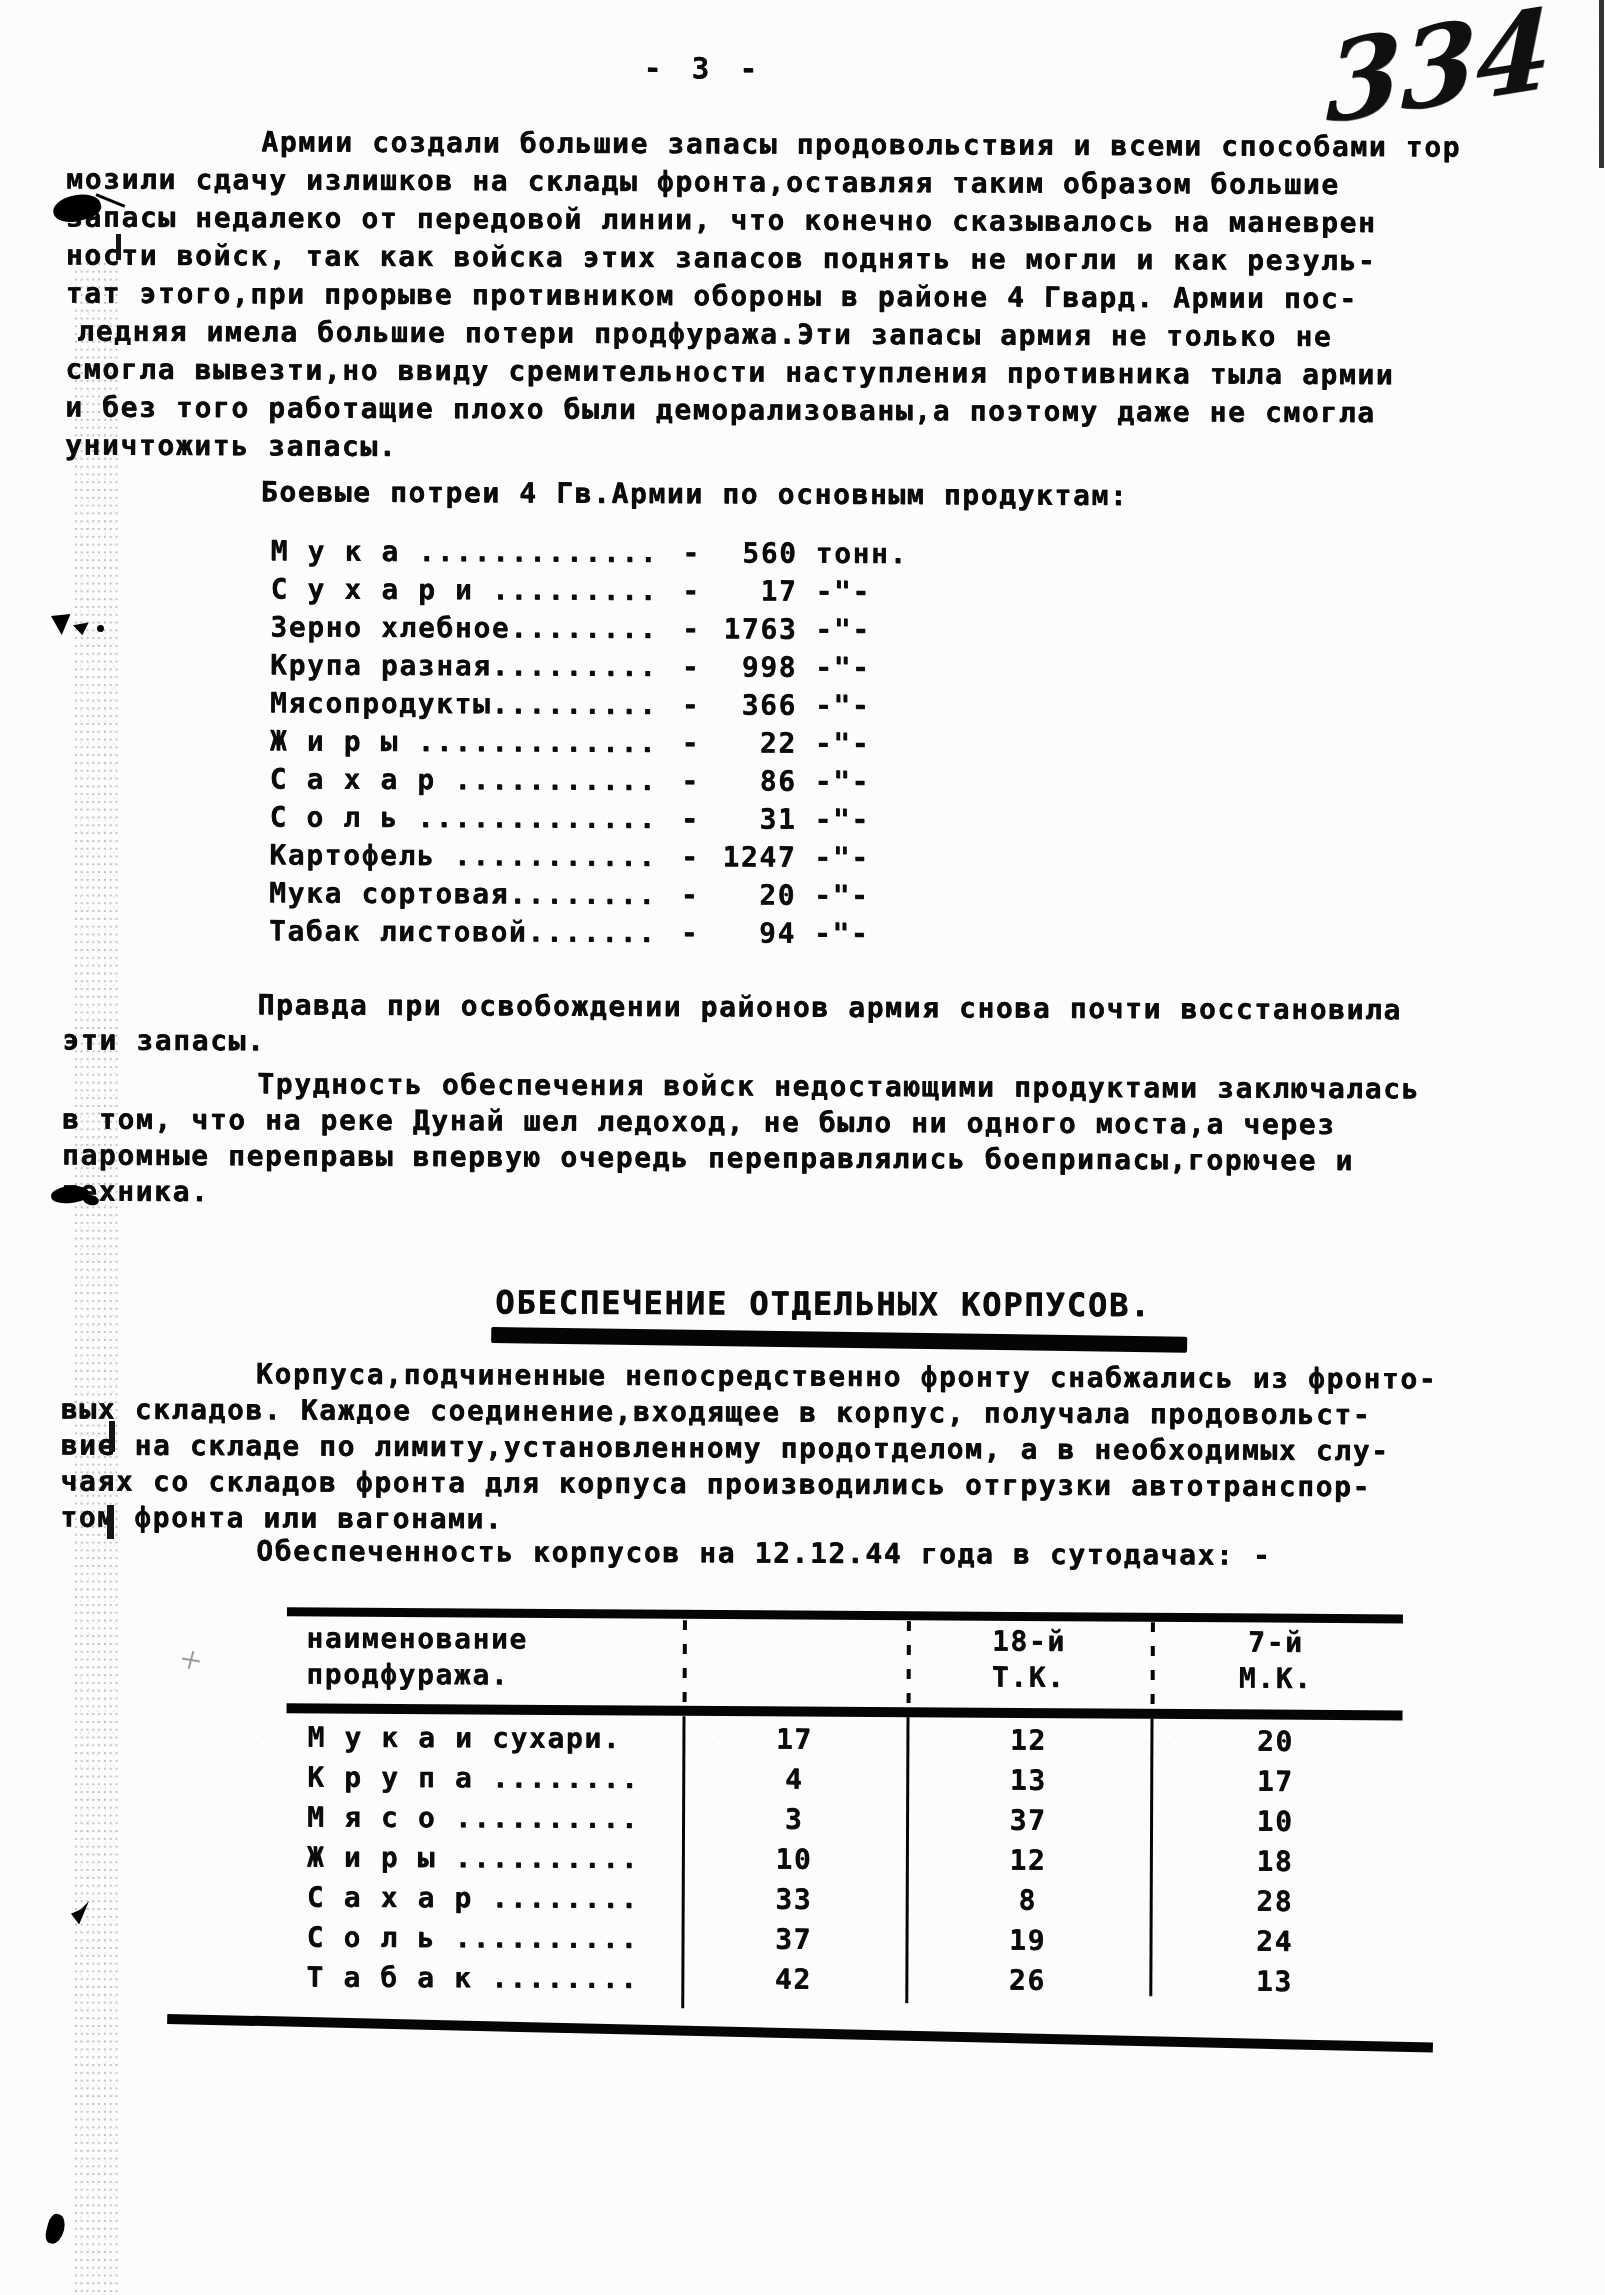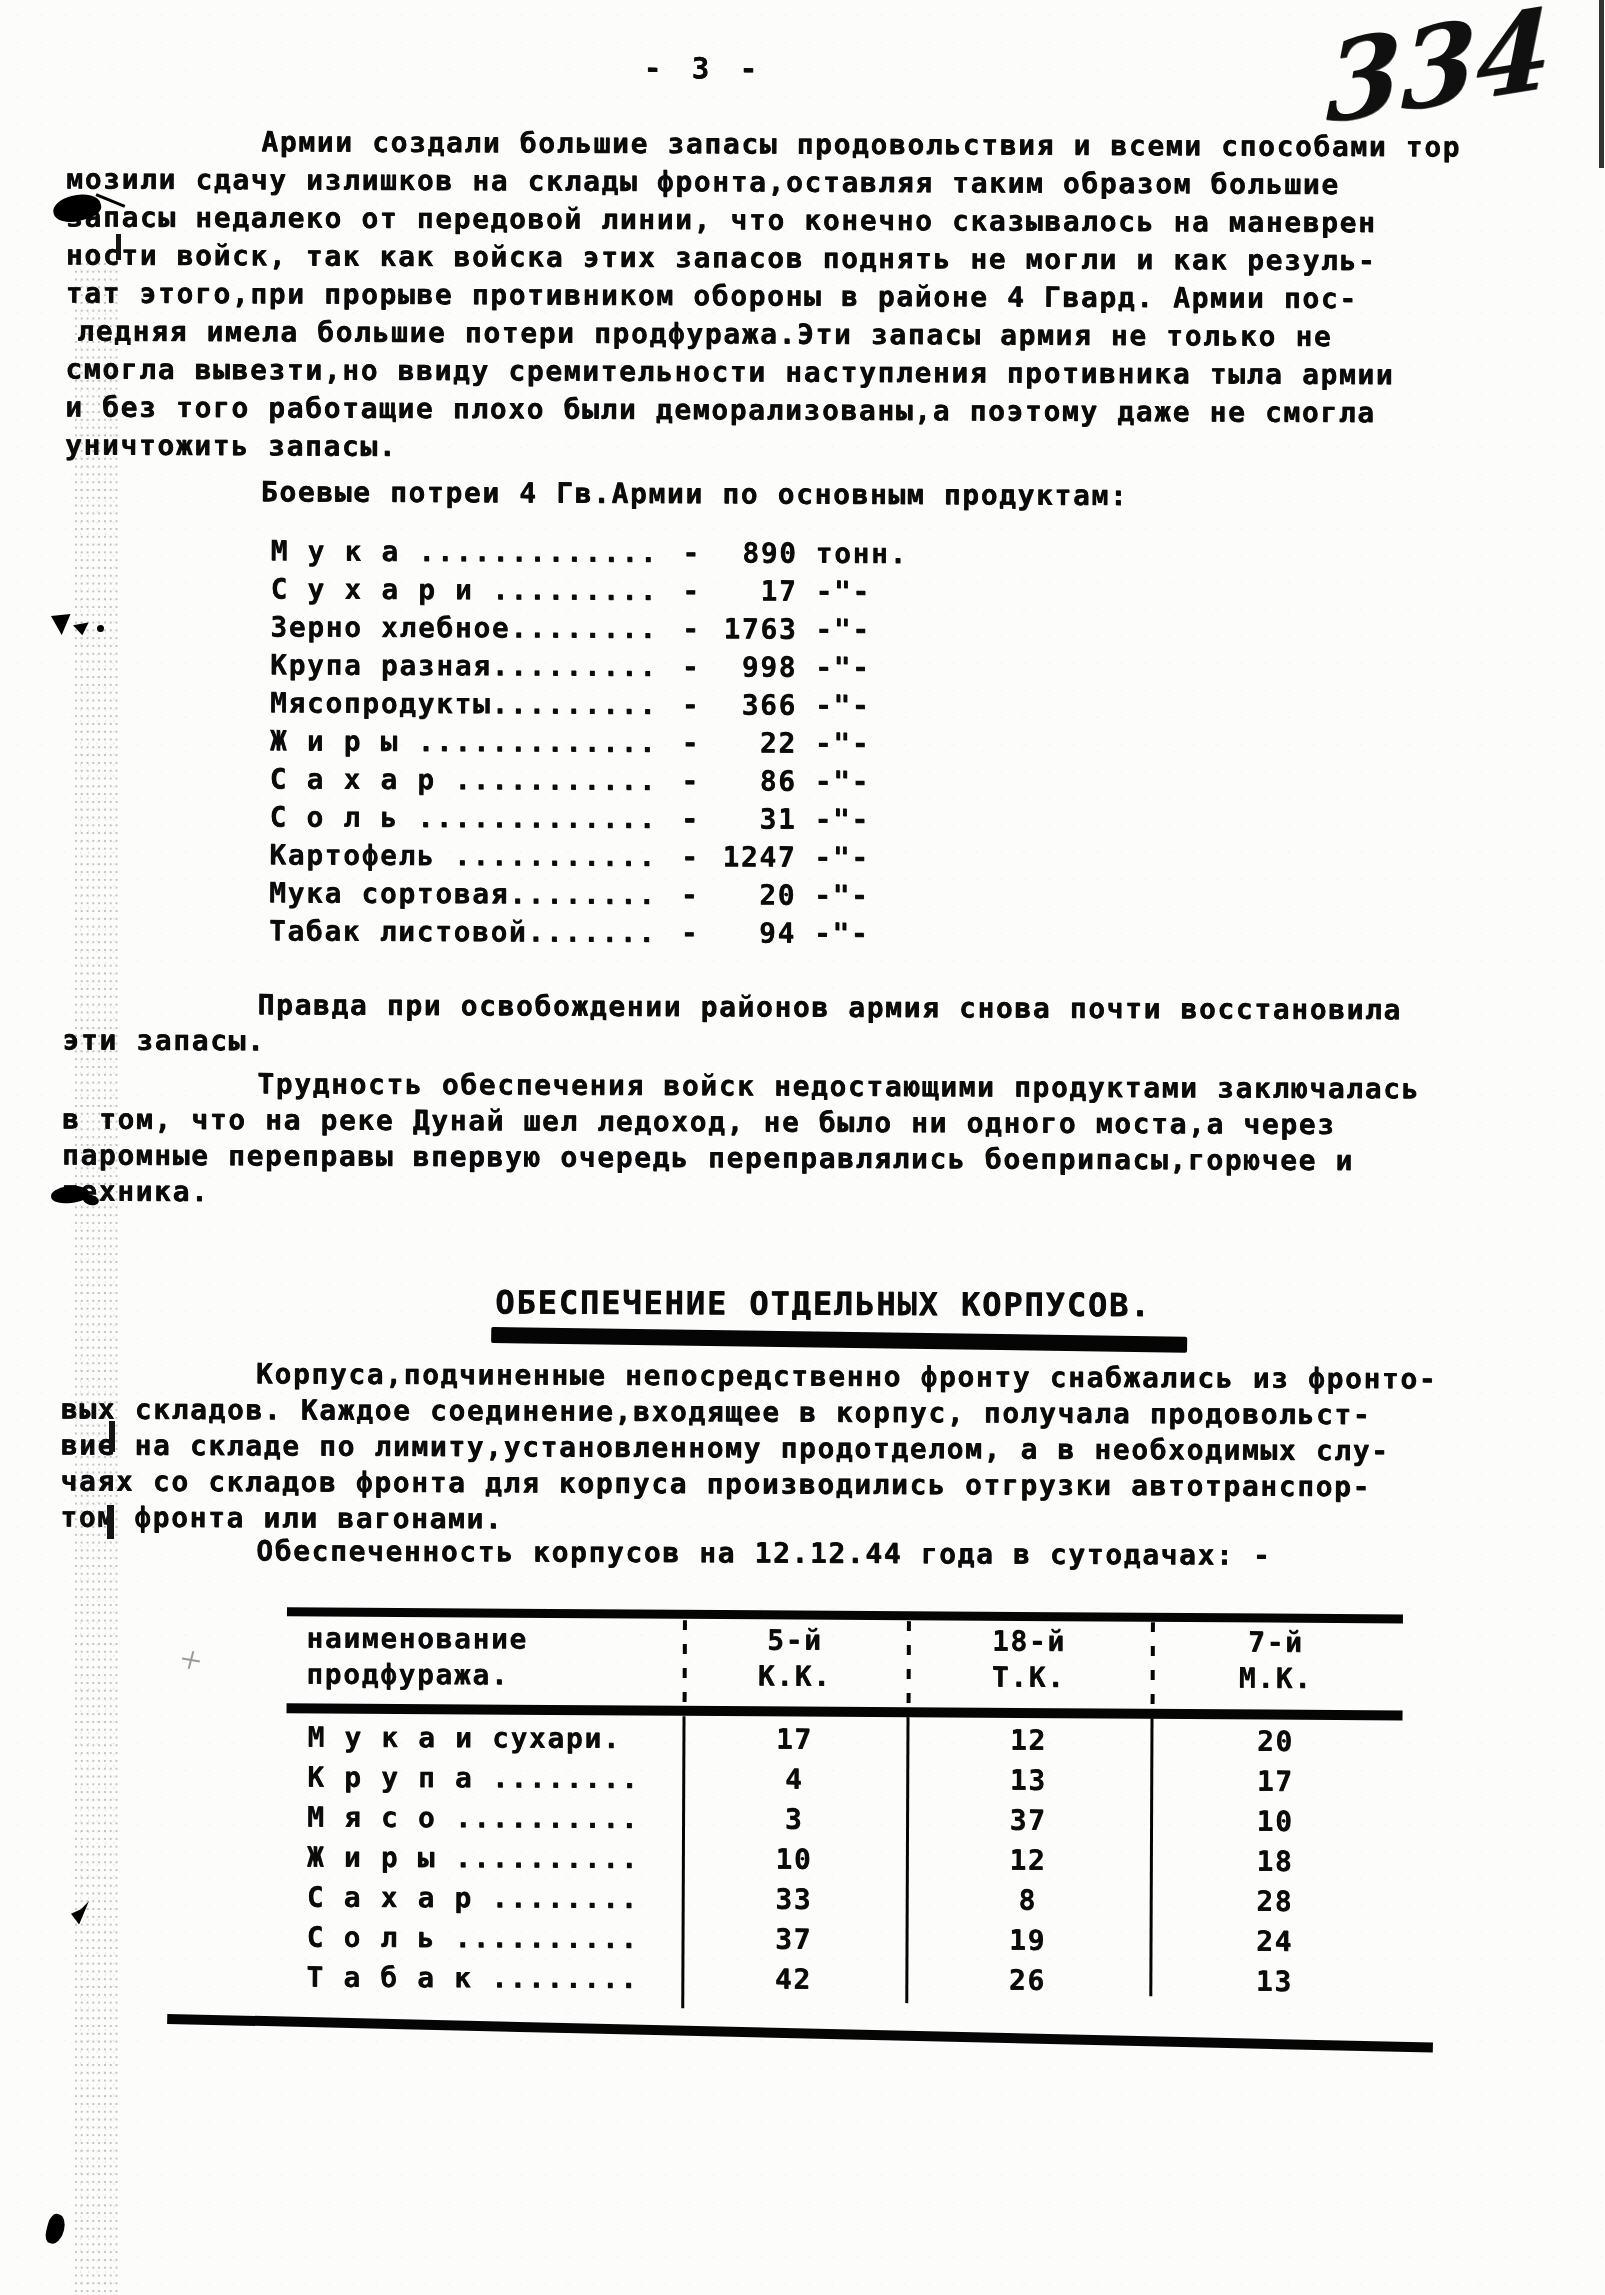--- a/index.html
+++ b/index.html
@@ -132,21 +132,21 @@
       <div class="ln">и без того работащие плохо были деморализованы,а поэтому даже не смогла</div>
       <div class="ln">уничтожить запасы.</div>
     </div>
 
     <div class="t" id="listintro">Боевые потреи 4 Гв.Армии по основным продуктам:</div>
 
     <div id="slist">
       <div class="srow">
         <span class="sname">М у к а .............</span>
         <span class="ssep">-</span>
-        <span class="sval">890</span>
+        <span class="sval">560</span>
         <span class="sunit">тонн.</span>
       </div>
       <div class="srow">
         <span class="sname">С у х а р и .........</span>
         <span class="ssep">-</span>
         <span class="sval">17</span>
         <span class="sunit">-"-</span>
       </div>
       <div class="srow">
         <span class="sname">Зерно хлебное........</span>
@@ -228,24 +228,20 @@
     </div>
 
     <div class="t" id="tableintro">Обеспеченность корпусов на 12.12.44 года в сутодачах: -</div>
 
     <div id="ctable">
       <div class="bar" id="ct-top"></div>
 
       <div class="thcol" style="left:19.5px;width:364px;">
         <div>наименование</div>
         <div>продфуража.</div>
-      </div>
-      <div class="thcol thc" style="left:396px;width:224px;">
-        <div>5-й</div>
-        <div>К.К.</div>
       </div>
       <div class="thcol thc" style="left:620px;width:244px;">
         <div>18-й</div>
         <div>Т.К.</div>
       </div>
       <div class="thcol thc" style="left:864px;width:250px;">
         <div>7-й</div>
         <div>М.К.</div>
       </div>
 

